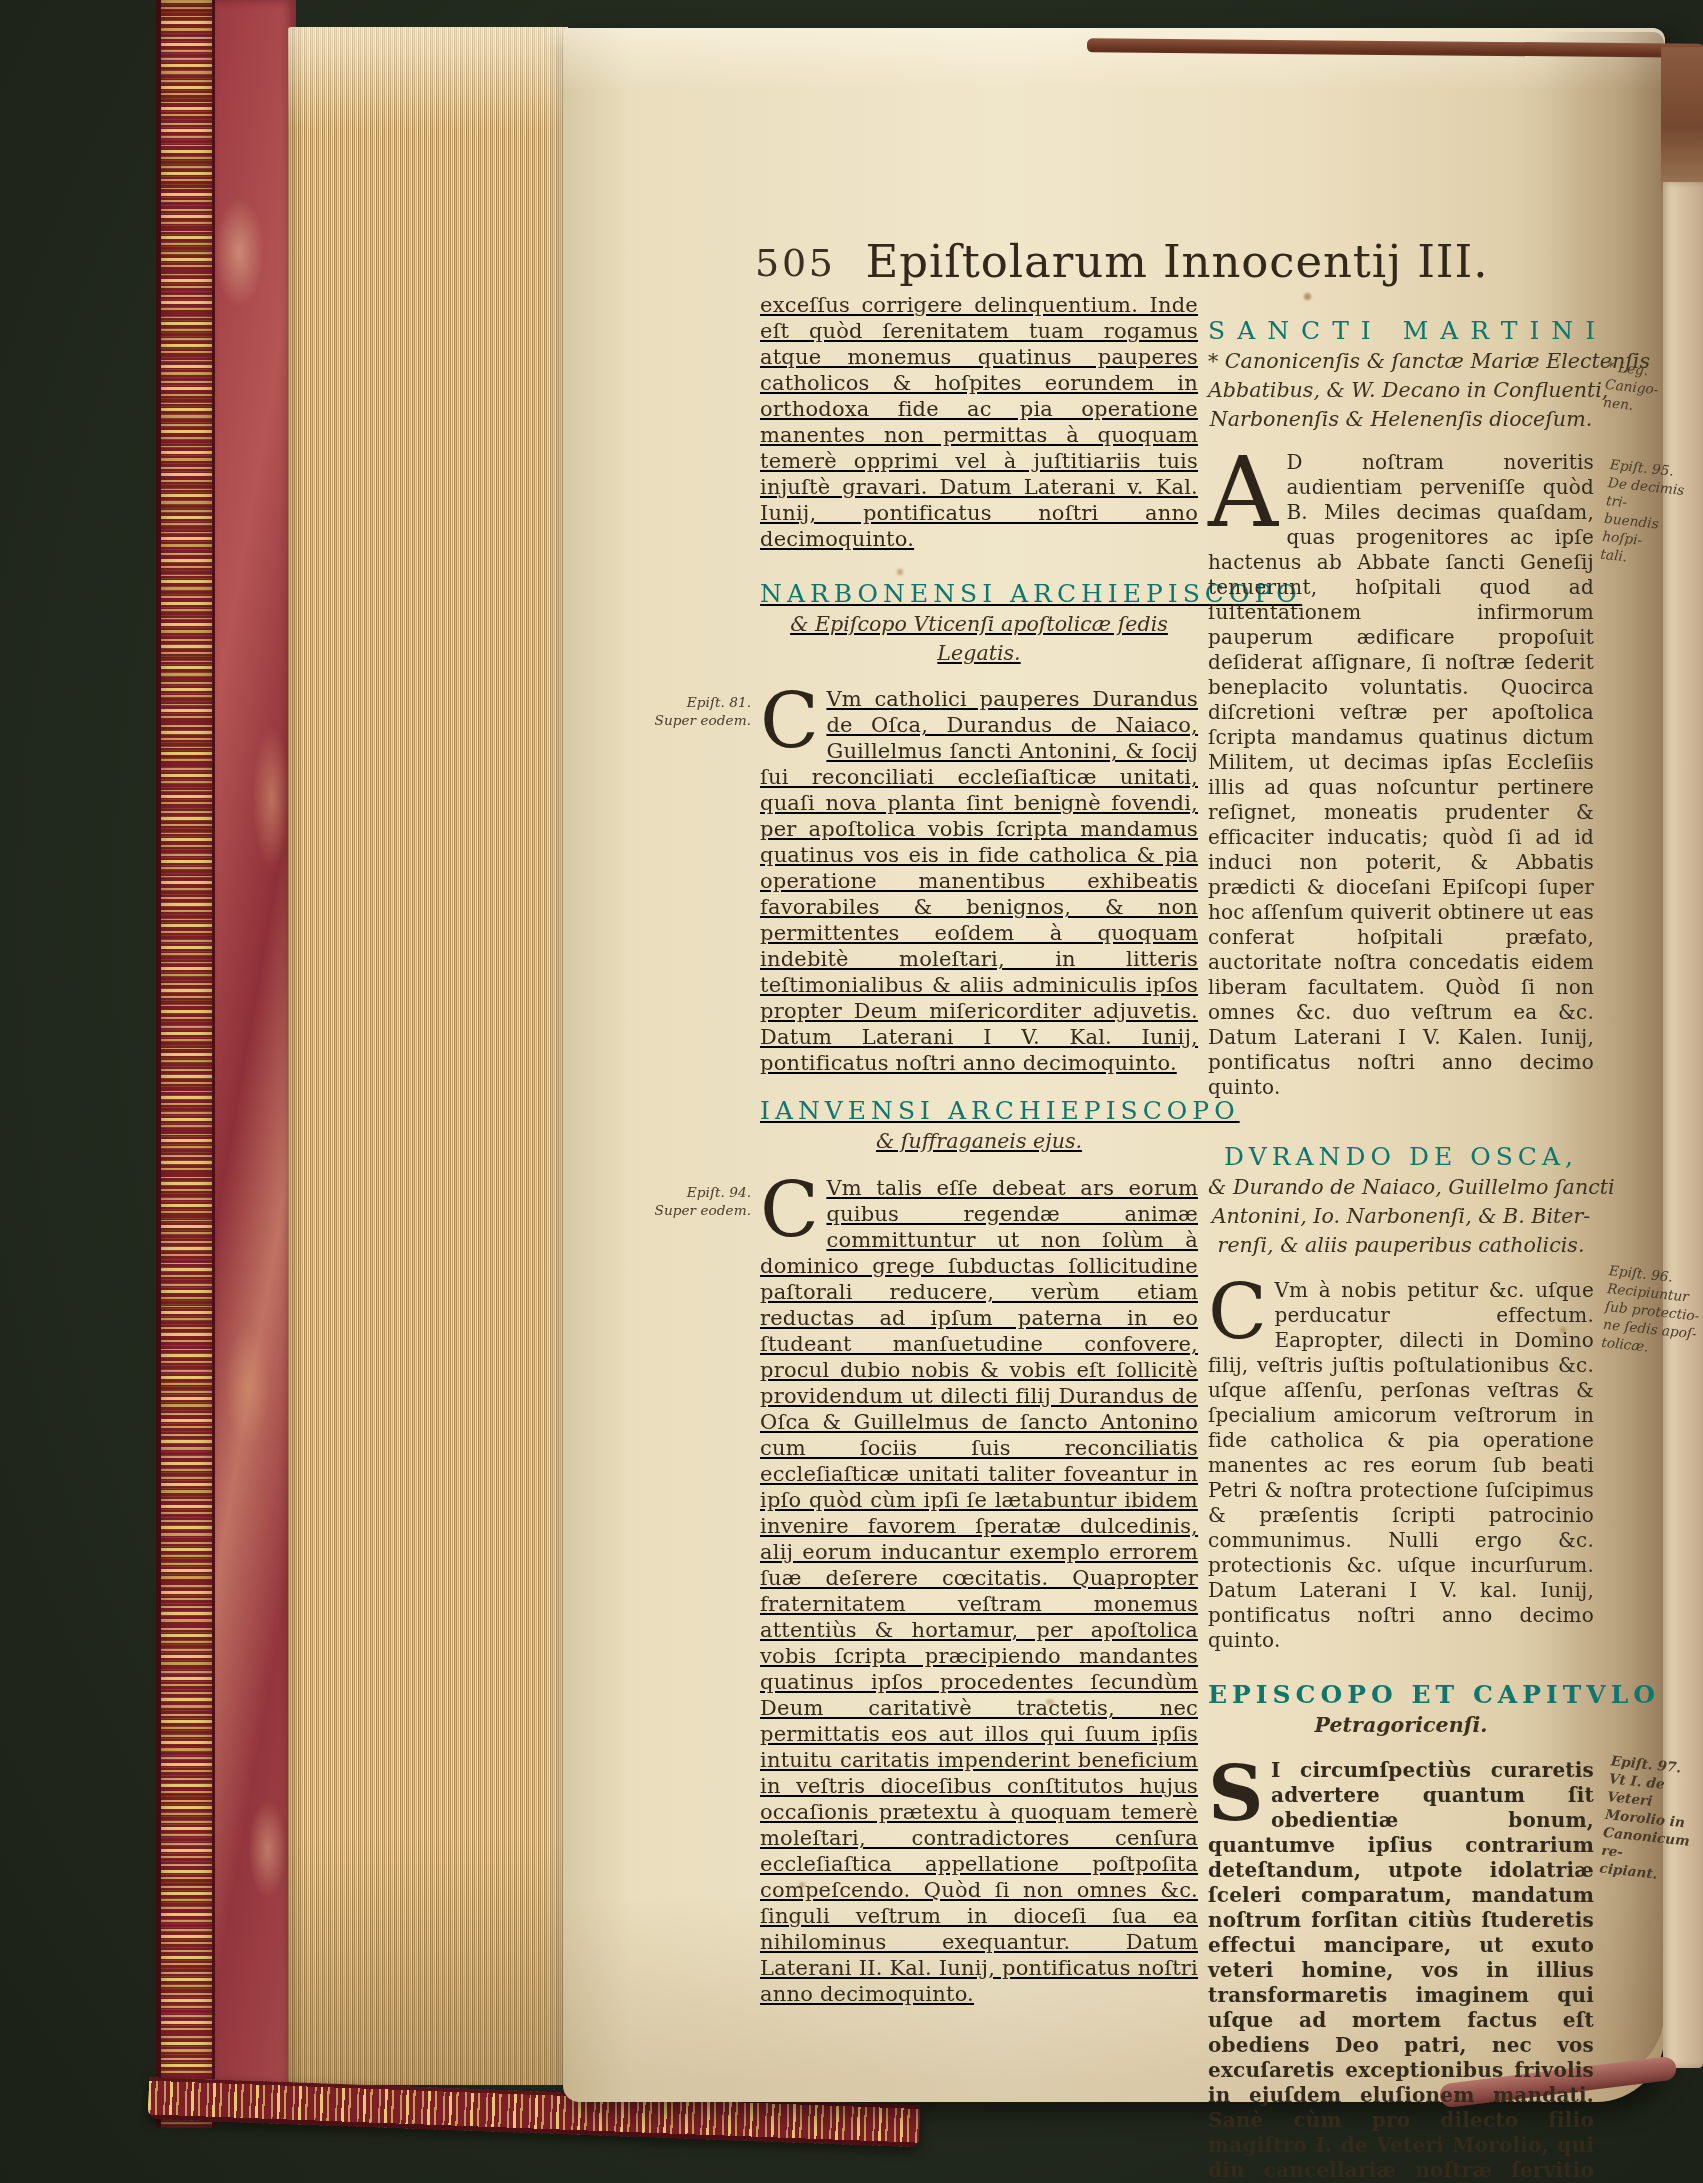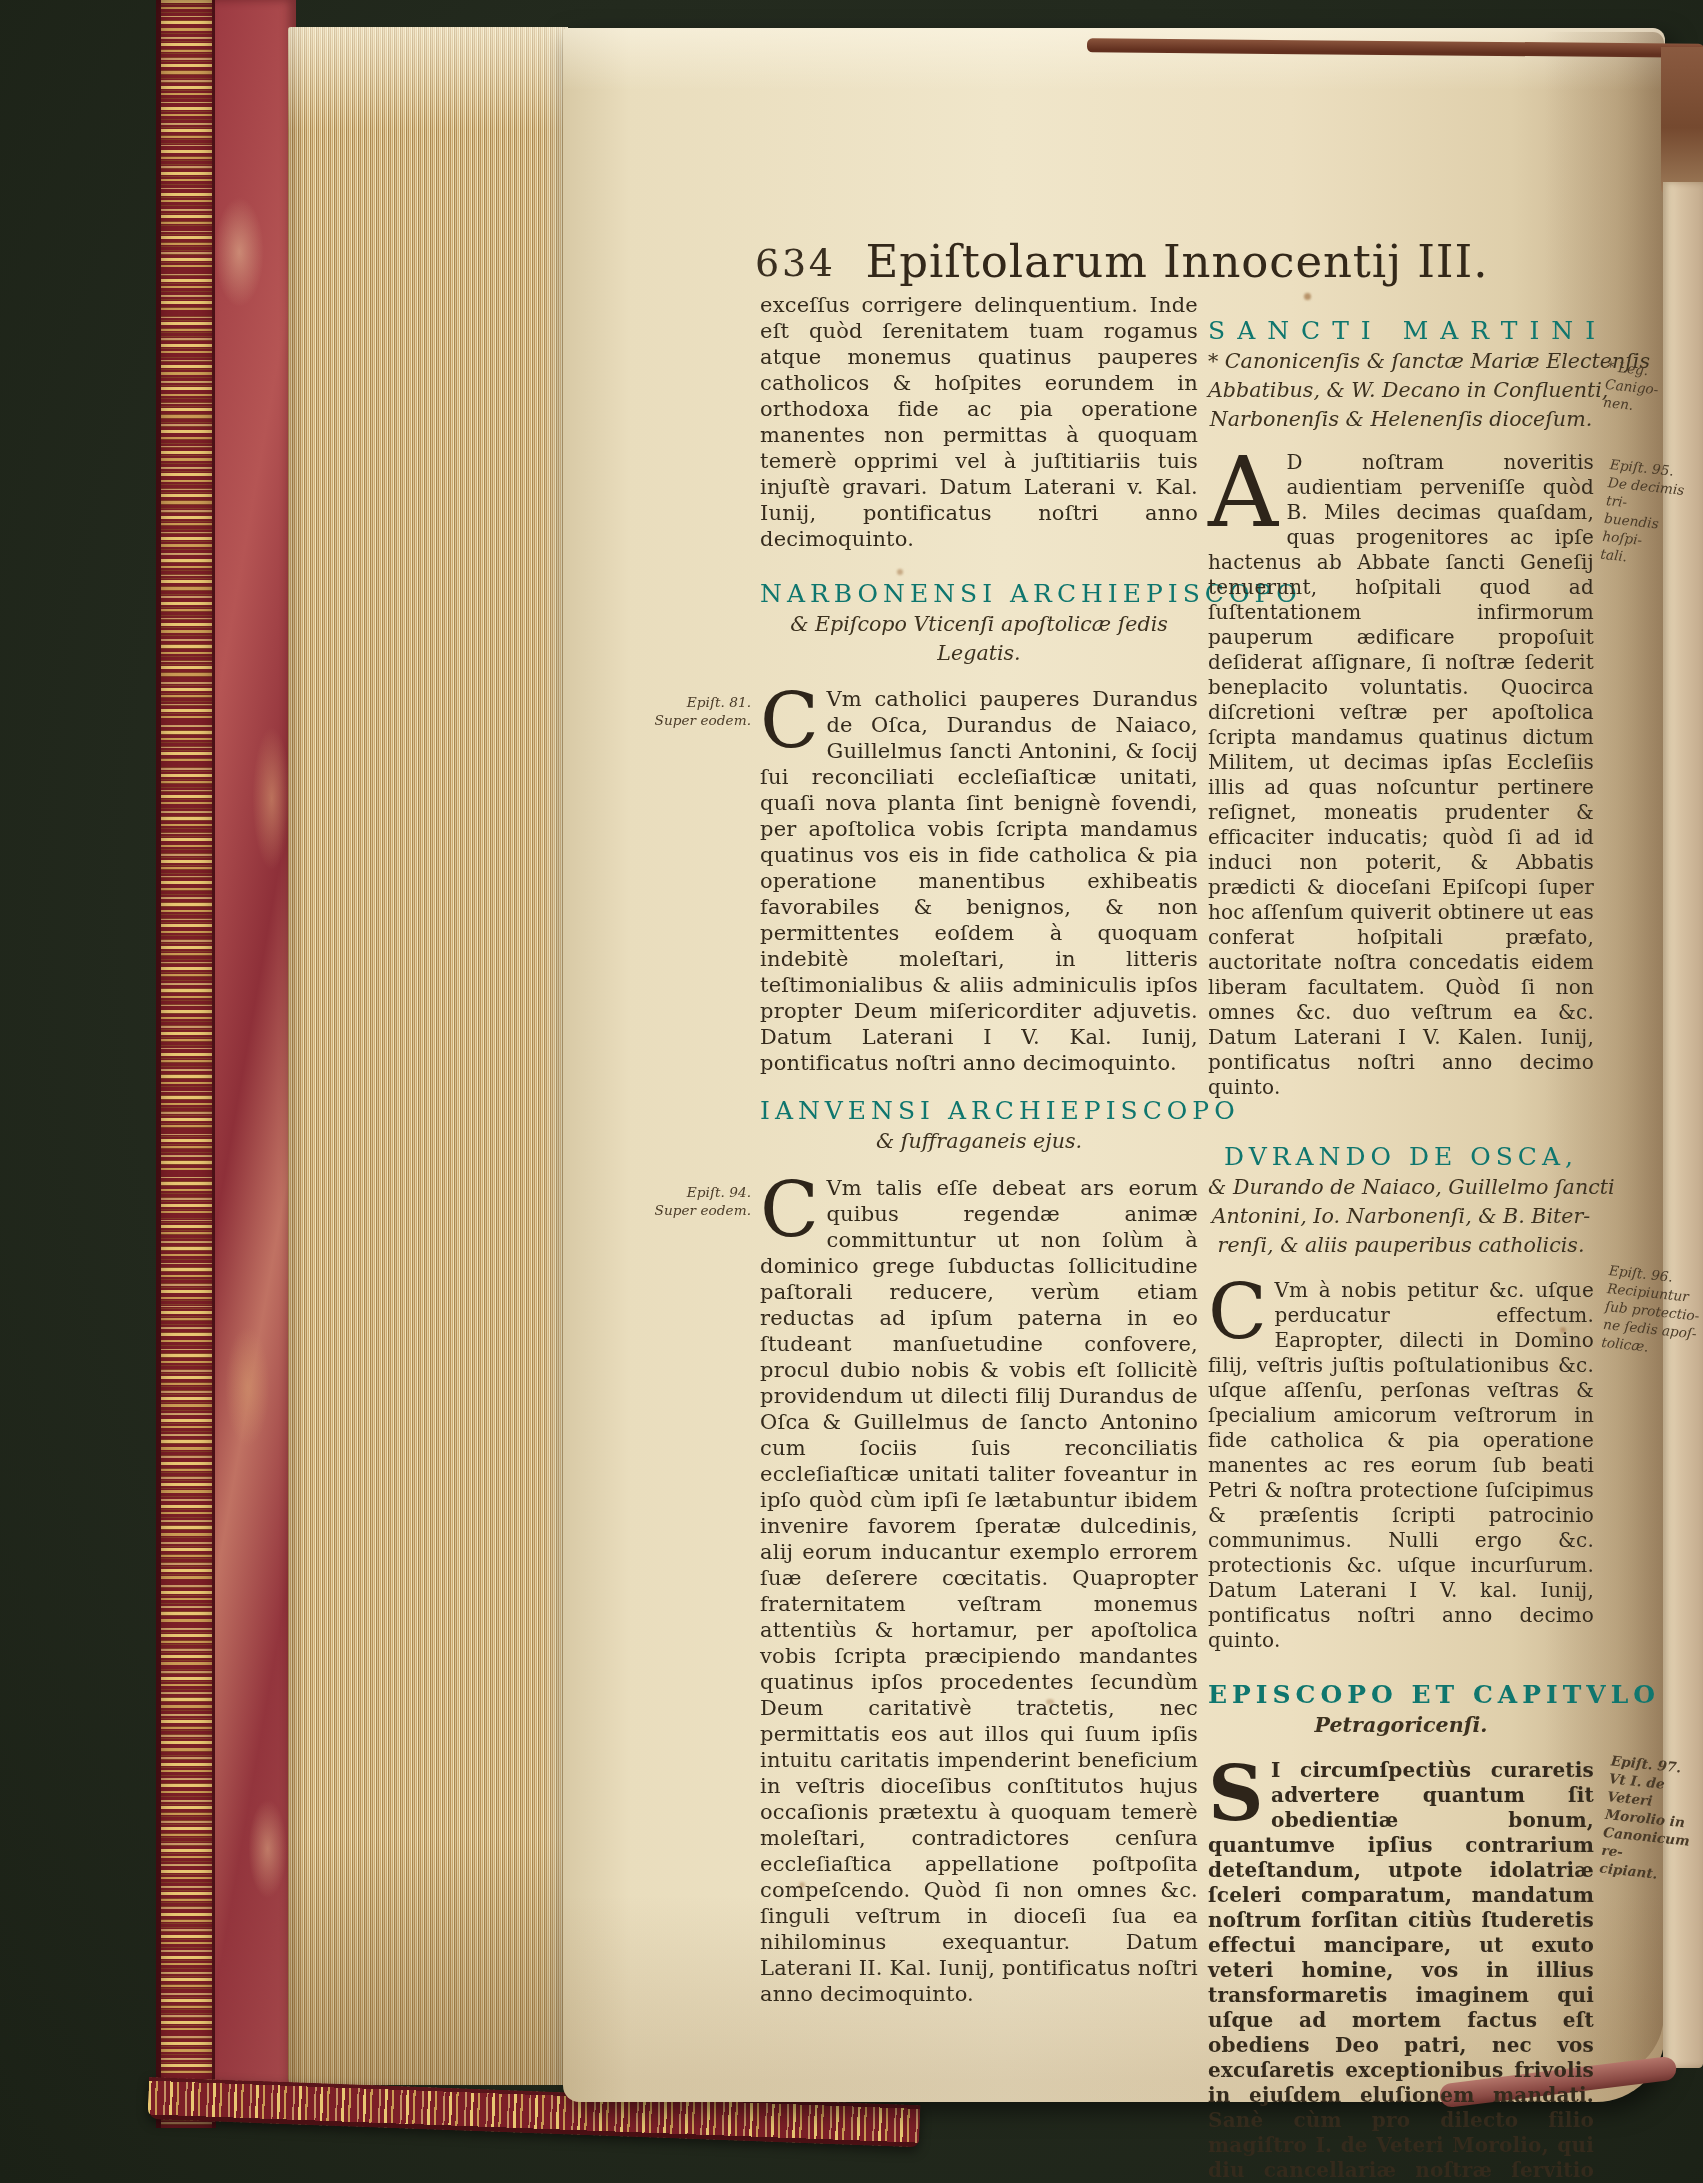--- a/index.html
+++ b/index.html
@@ -86,21 +86,21 @@
   }
   .spot{border-radius:50%;filter:blur(0.9px);}
   .pagenum{
     left:755px;top:241px;font-size:38px;letter-spacing:2.7px;color:#3a2f20;
   }
   .running-title{
     left:760px;top:235px;width:834px;text-align:center;
     font-size:45px;color:#33281a;letter-spacing:0.9px;white-space:nowrap;
   }
   .col{position:absolute;}
-  .col-left{left:760px;top:292px;width:438px;}
+  .col-left{left:760px;top:292px;width:438px;text-decoration:underline;}
   .col-right{left:1208px;top:314px;width:386px;}
   .body{
     font-size:21px;line-height:26px;text-align:justify;color:#342a1c;
     margin:0;letter-spacing:0.2px;
   }
   .col-right .body{font-size:20px;line-height:25px;}
   .letter{position:relative;}
   .lh-caps{
     text-align:center;font-size:25px;letter-spacing:5px;color:#0f766e;
     white-space:nowrap;line-height:33px;
@@ -136,21 +136,21 @@
 <div class="abs next-page-sliver"></div>
 <div class="abs bottom-right-edge"></div>
 
 <div class="abs spot" style="left:1304px;top:293px;width:7.3px;height:7.3px;background:rgba(140,85,35,.55);"></div>
 <div class="abs spot" style="left:1405px;top:861px;width:6.4px;height:6.4px;background:rgba(150,90,40,.45);"></div>
 <div class="abs spot" style="left:897px;top:569px;width:5.5px;height:5.5px;background:rgba(140,85,35,.4);"></div>
 <div class="abs spot" style="left:1046px;top:1699px;width:8.2px;height:6.4px;background:rgba(150,95,45,.35);"></div>
 <div class="abs spot" style="left:1560px;top:1327px;width:6.4px;height:5.5px;background:rgba(150,90,40,.4);"></div>
 <div class="abs spot" style="left:799px;top:1882px;width:5.5px;height:5.5px;background:rgba(140,85,35,.35);"></div>
 
-<div class="abs pagenum">634</div>
+<div class="abs pagenum">505</div>
 <div class="abs running-title">Epiſtolarum Innocentij III.</div>
 
 <div class="col col-left">
 
   <p class="body">exceſſus corrigere delinquentium. Inde eſt quòd ſerenitatem tuam rogamus atque monemus quatinus pauperes catholicos &amp; hoſpites eorundem in orthodoxa fide ac pia operatione manentes non permittas à quoquam temerè opprimi vel à juſtitiariis tuis injuſtè gravari. Datum Laterani v. Kal. Iunij, pontificatus noſtri anno decimoquinto.</p>
 
   <div class="letter" style="margin-top:25px;">
     <div class="lh-caps">NARBONENSI ARCHIEPISCOPO</div>
     <div class="lh-it">&amp; Epiſcopo Vticenſi apoſtolicæ ſedis</div>
     <div class="lh-it">Legatis.</div>

